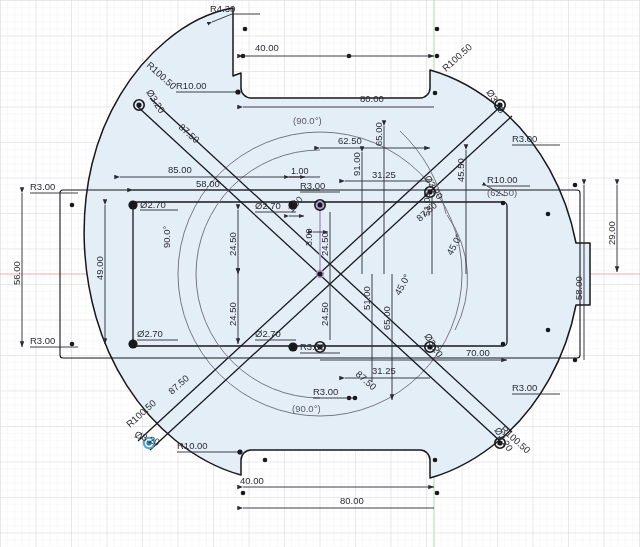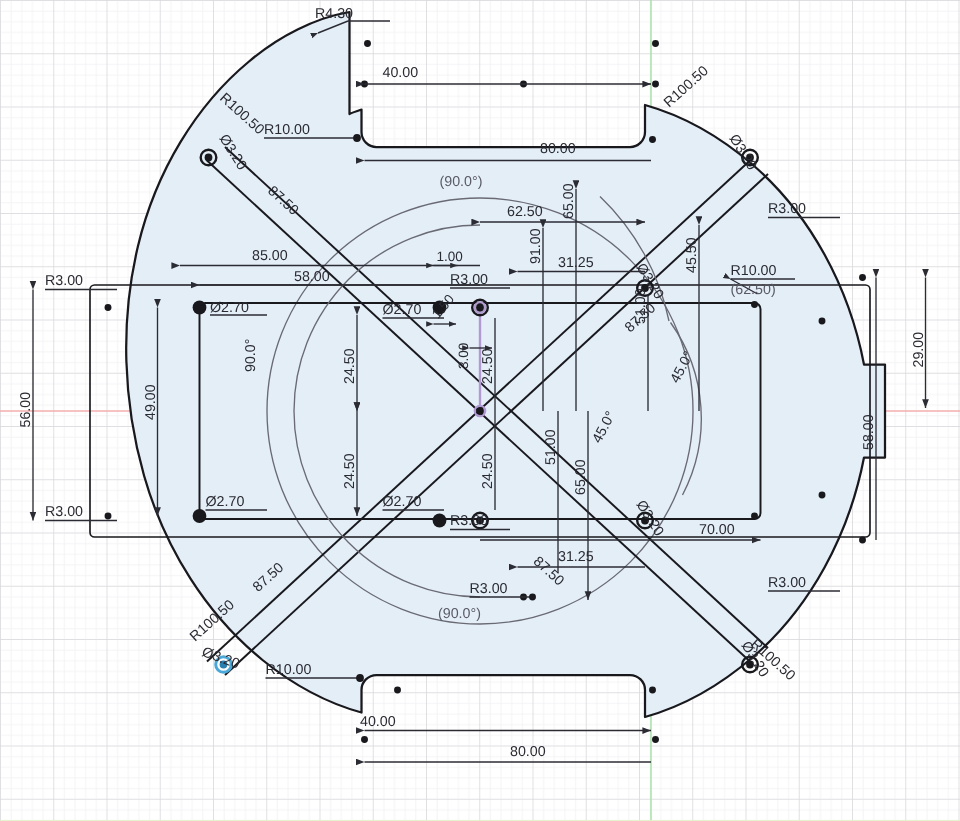--- a/index.html
+++ b/index.html
@@ -1,18 +1,18 @@
 <!DOCTYPE html>
 <html><head>
 <meta charset="utf-8">
 <style>
   html,body{margin:0;padding:0;background:#ffffff;}
   body{width:640px;height:547px;overflow:hidden;
        font-family:"Liberation Sans", sans-serif;}
-  #stage{position:relative;width:640px;height:547px;background:#84cc16;}
+  #stage{position:relative;width:640px;height:547px;background:#ec4899;}
   svg{display:block;}
   .dimtxt{font-family:"Liberation Sans", sans-serif;font-size:9.5px;fill:#2b2b33;}
   .dimtxt.ref{fill:#5a5a66;}
   .dimtxt.small{font-size:9px;}
 </style>
 </head>
 <body>
 
 <div id="stage">
 <svg width="640" height="547" viewBox="0 0 640 547">

